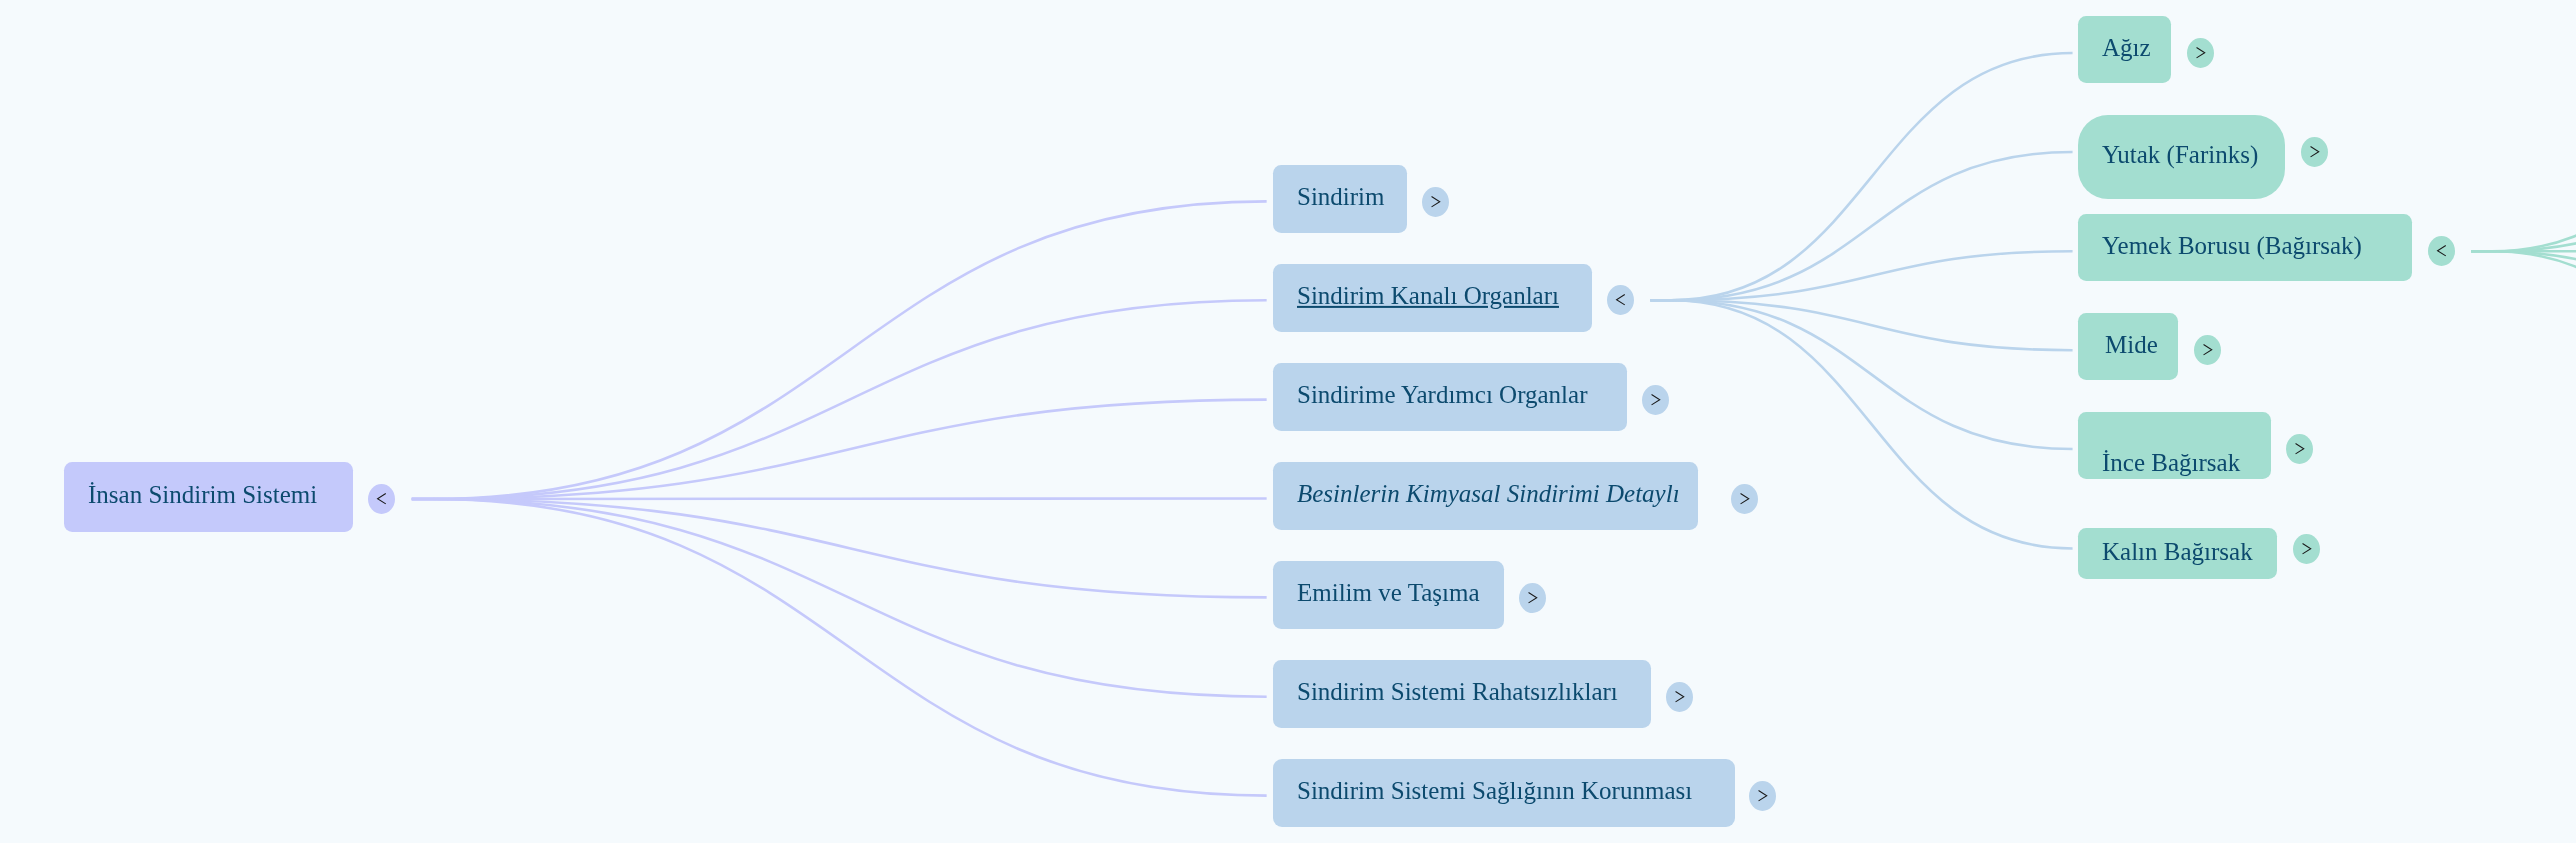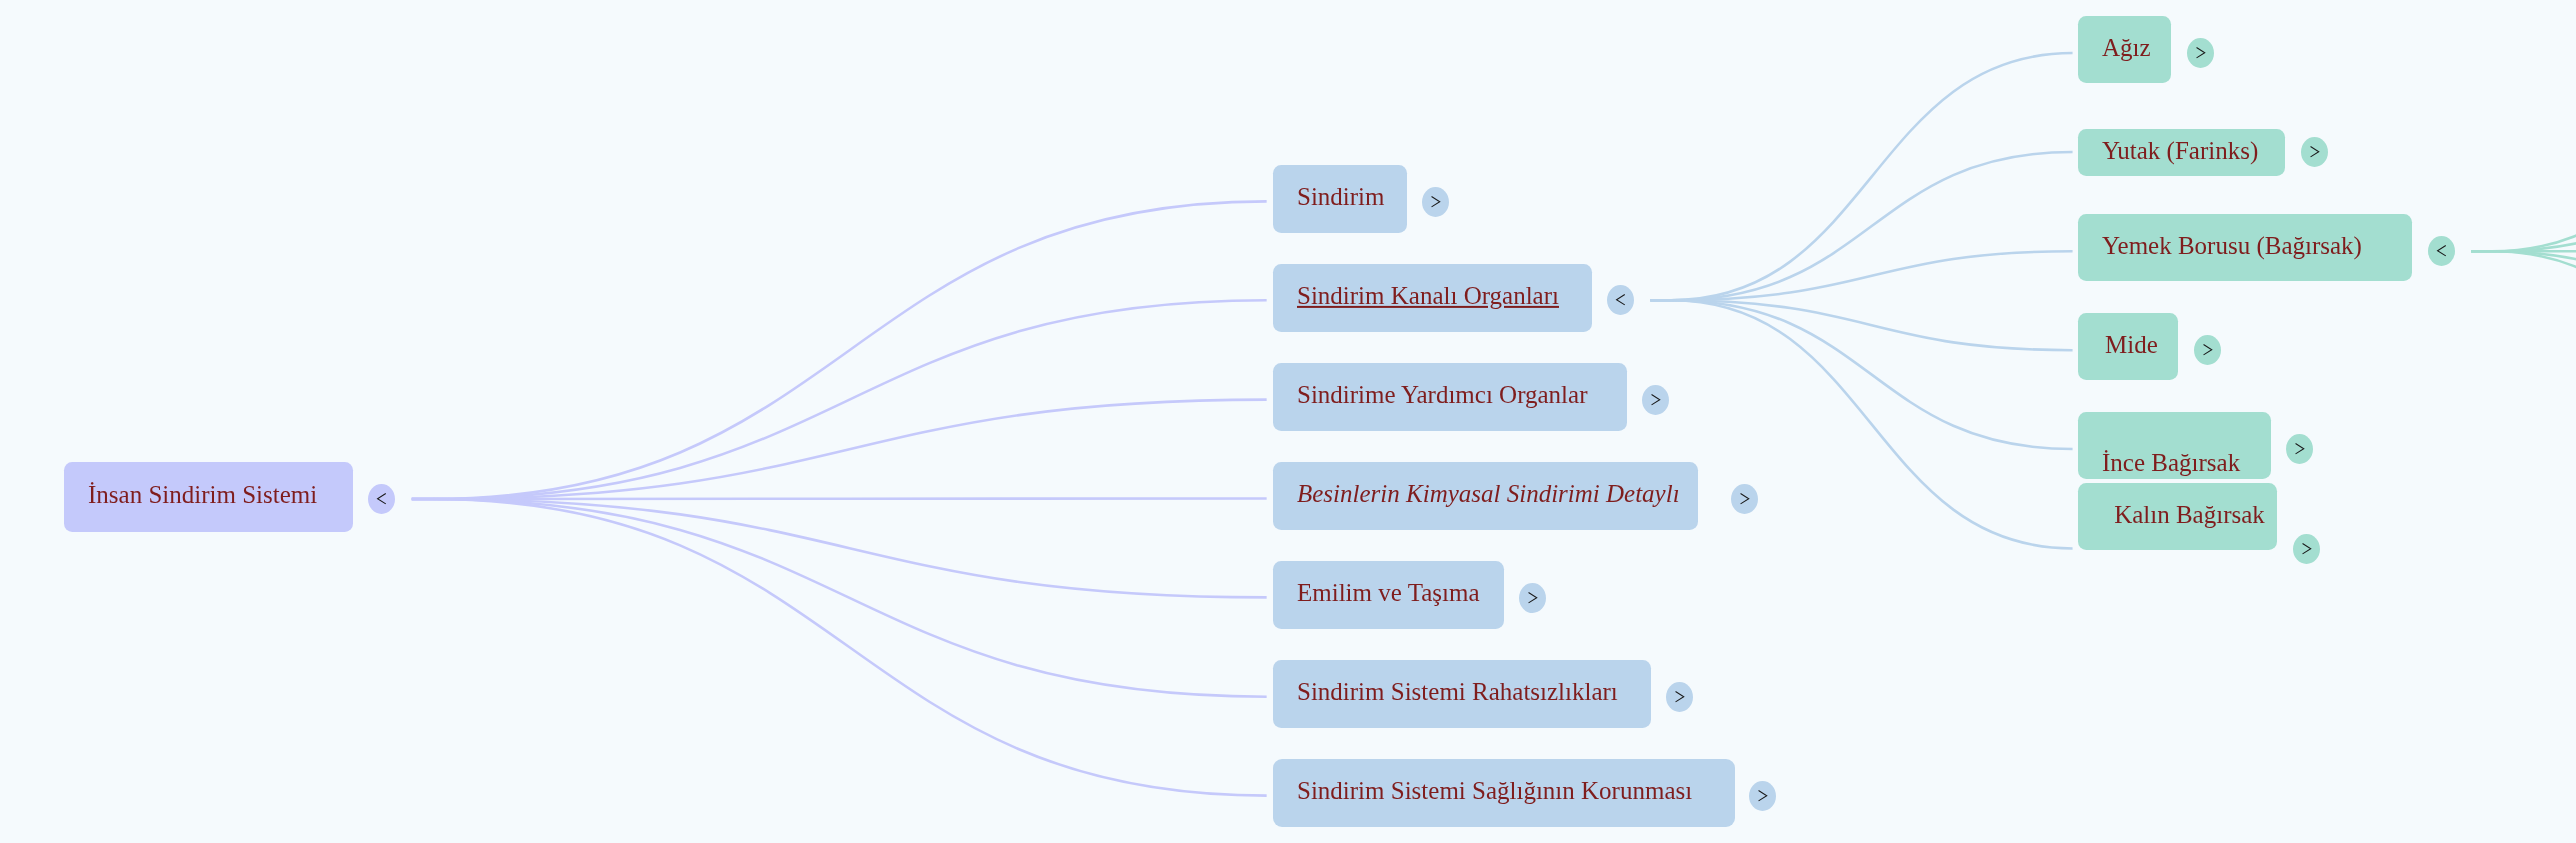--- a/index.html
+++ b/index.html
@@ -10,21 +10,21 @@
     position: relative;
   }
   #canvas { position: absolute; left: 0; top: 0; width: 3418px; height: 843px; }
   svg.edges { position: absolute; left: 0; top: 0; width: 3418px; height: 843px; pointer-events: none; }
   .node {
     position: absolute;
     box-sizing: border-box;
     border-radius: 8.2px;
     padding-left: 24px;
     display: flex; align-items: center;
-    font-size: 25px; color: #7f1d1d;
+    font-size: 25px; color: #0c4a6e;
     white-space: nowrap;
     cursor: pointer;
   }
   .node span { display: block; transform: translateY(-2.1px); }
   .lvl0 { background: #c4c9fb; }
   .lvl1 { background: #bad4ec; }
   .lvl2 { background: #a3ded0; }
   .toggle {
     position: absolute;
     width: 27px; height: 30px;
@@ -135,21 +135,21 @@
 
   <div class="node lvl2" style="left:2078px; top:16px; width:93px; height:67px;">
     <span>Ağız</span>
   </div>
   <div class="toggle lvl2" style="left:2187px; top:38px;">
     <svg viewBox="0 0 22 26">
         <polyline points="3,3 19,13 3,23" fill="none" stroke="#1a1a1a" stroke-width="2"></polyline>
       </svg>
   </div>
 
-  <div class="node lvl2" style="left:2078px; top:129px; width:207px; height:47px;">
+  <div class="node lvl2" style="left:2078px; top:115px; width:207px; height:84px;border-radius:30px;">
     <span>Yutak (Farinks)</span>
   </div>
   <div class="toggle lvl2" style="left:2301px; top:137px;">
     <svg viewBox="0 0 22 26">
         <polyline points="3,3 19,13 3,23" fill="none" stroke="#1a1a1a" stroke-width="2"></polyline>
       </svg>
   </div>
 
   <div class="node lvl2" style="left:2078px; top:214px; width:334px; height:67px;">
     <span>Yemek Borusu (Bağırsak)</span>
@@ -171,21 +171,21 @@
 
   <div class="node lvl2" style="left:2078px; top:412px; width:193px; height:67px;align-items:flex-end;">
     <span>İnce Bağırsak</span>
   </div>
   <div class="toggle lvl2" style="left:2286px; top:434px;">
     <svg viewBox="0 0 22 26">
         <polyline points="3,3 19,13 3,23" fill="none" stroke="#1a1a1a" stroke-width="2"></polyline>
       </svg>
   </div>
 
-  <div class="node lvl2" style="left:2078px; top:483px; width:199px; height:67px;justify-content:center;">
+  <div class="node lvl2" style="left:2078px; top:528px; width:199px; height:51px;">
     <span>Kalın Bağırsak</span>
   </div>
   <div class="toggle lvl2" style="left:2293px; top:534px;">
     <svg viewBox="0 0 22 26">
         <polyline points="3,3 19,13 3,23" fill="none" stroke="#1a1a1a" stroke-width="2"></polyline>
       </svg>
   </div>
 
 </div>
 

